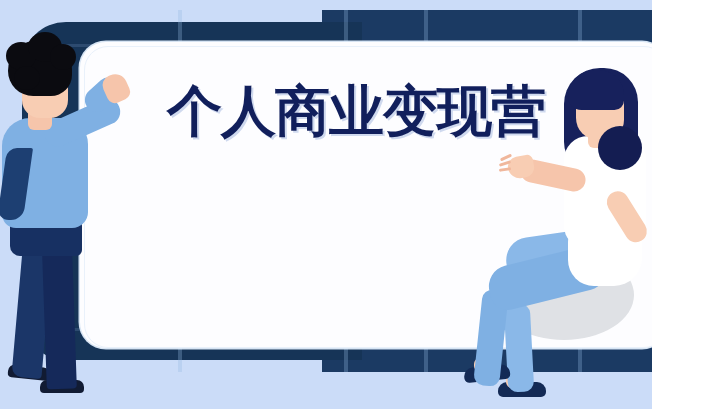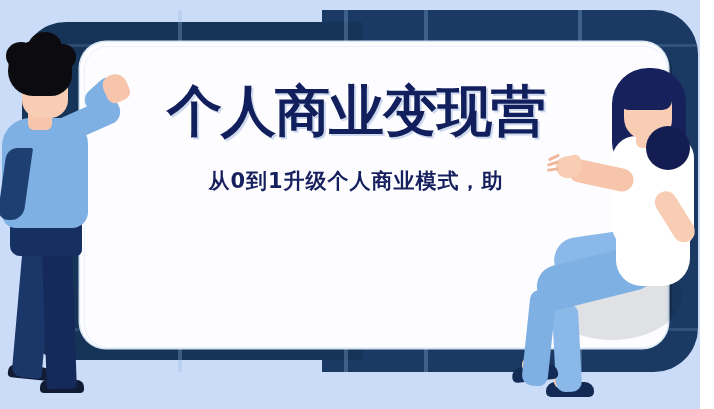--- a/index.html
+++ b/index.html
@@ -7,21 +7,20 @@
     padding: 0;
     background: #ffffff;
   }
   #poster {
     position: relative;
     width: 652px;
     height: 409px;
     overflow: hidden;
     background: #cbdcf8;
     font-family: "DejaVu Sans", "Liberation Sans", sans-serif;
-    padding-left: 48px;
   }
 
   
   .frame-layer { position: absolute; inset: 0; }
 
   
   .frame-right {
     position: absolute;
     left: 322px; top: 10px;
     width: 376px; height: 362px;
@@ -366,21 +365,20 @@
       <div class="stripe s4"></div>
     </div>
   </div>
 
   <div class="white-panel"></div>
   <div class="panel-hairline"></div>
 
   <div class="text-block">
     <h1 class="headline">个人商业变现营</h1>
     <p class="subline">
-      <span class="l1">从0到1升级个人商业模式，助</span>
     </p>
   </div>
 
   <div class="person man">
     <div class="shoe-far"></div>
     <div class="leg-far"></div>
     <div class="shoe-near"></div>
     <div class="leg-near"></div>
     <div class="hip"></div>
     <div class="torso"></div>

